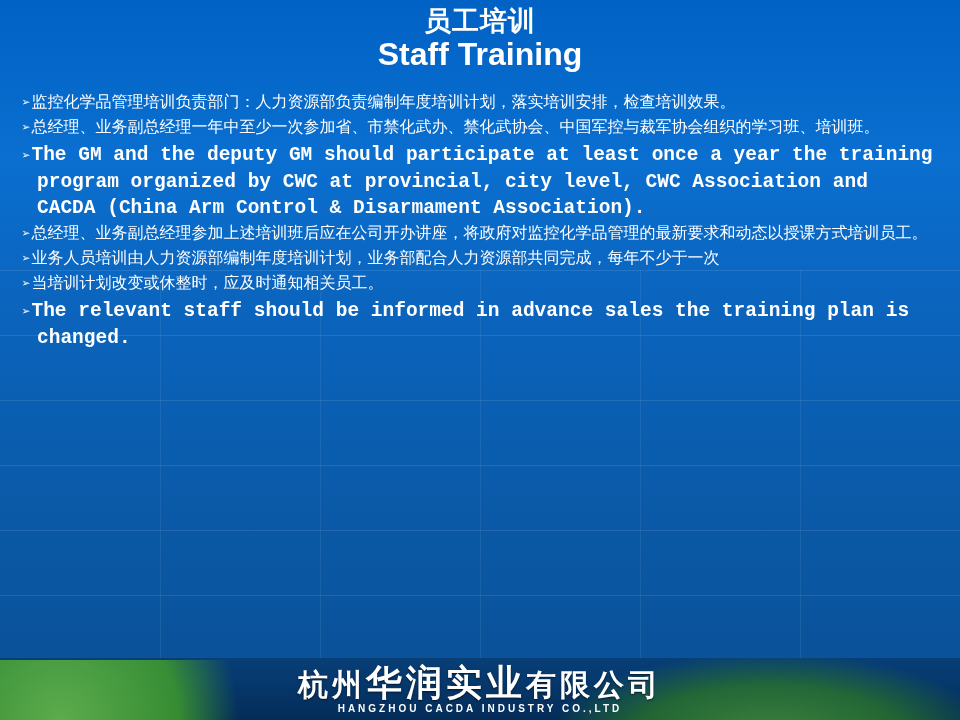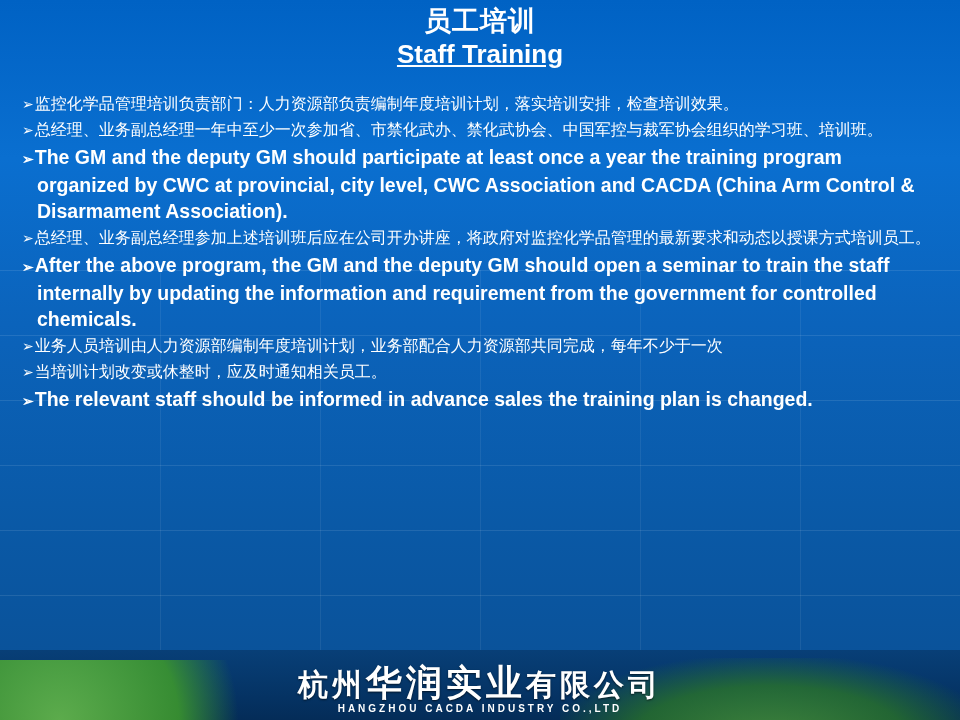--- a/index.html
+++ b/index.html
@@ -52,31 +52,31 @@
     text-align: center;
   }
   .title-cn {
     font-size: 27px;
     font-weight: bold;
     color: #ffffff;
     line-height: 34px;
     letter-spacing: 1px;
   }
   .title-en {
-    font-size: 26px;
+    font-size: 32px;
     font-weight: bold;
     color: #ffffff;
     line-height: 32px;
-    text-decoration: underline;
   }
   .body-area {
     position: absolute;
     left: 22px;
     top: 92px;
     width: 916px;
+    font-family: Liberation Mono, monospace;
   }
   .para {
     position: relative;
     color: #ffffff;
     margin: 0 0 2px 0;
     text-indent: -15px;
     padding-left: 15px;
   }
   .para .arrow {
     color: #ffffff;
@@ -92,21 +92,21 @@
     font-size: 19.5px;
     line-height: 26px;
     font-weight: bold;
   }
   
   .logo-band {
     position: absolute;
     left: 0;
     bottom: 0;
     width: 960px;
-    height: 70px;
+    height: 62px;
     background: linear-gradient(to bottom, #083f77 0%, #06386c 40%, #042c58 100%);
     overflow: hidden;
   }
   .logo-band .green-swoosh {
     position: absolute;
     left: 0;
     bottom: -28px;
     width: 300px;
     height: 88px;
     background: radial-gradient(circle at 20% 70%, #6cc24a 0%, #3f9c2a 48%, rgba(20,70,20,0) 72%);
@@ -177,21 +177,20 @@
 
     <p class="para cn"><span class="arrow">➢</span><span>监控化学品管理培训负责部门：人力资源部负责编制年度培训计划，落实培训安排，检查培训效果。</span></p>
 
 
     <p class="para cn"><span class="arrow">➢</span><span>总经理、业务副总经理一年中至少一次参加省、市禁化武办、禁化武协会、中国军控与裁军协会组织的学习班、培训班。</span></p>
 
     <p class="para en"><span class="arrow">➢</span><span>The GM and the deputy GM should participate at least once a year the training program organized by CWC at provincial, city level, CWC Association and CACDA (China Arm Control &amp; Disarmament Association).</span></p>
 
     <p class="para cn"><span class="arrow">➢</span><span>总经理、业务副总经理参加上述培训班后应在公司开办讲座，将政府对监控化学品管理的最新要求和动态以授课方式培训员工。</span></p>
 
-    <p class="para en"><span class="arrow">➢</span><span>After the above program, the GM and the deputy GM should open a seminar to train the staff internally by updating the information and requirement from the government for controlled chemicals.</span></p>
 
     <p class="para cn"><span class="arrow">➢</span><span>业务人员培训由人力资源部编制年度培训计划，业务部配合人力资源部共同完成，每年不少于一次</span></p>
 
 
     <p class="para cn"><span class="arrow">➢</span><span>当培训计划改变或休整时，应及时通知相关员工。</span></p>
 
     <p class="para en"><span class="arrow">➢</span><span>The relevant staff should be informed in advance sales the training plan is changed.</span></p>
 
   </div>
 

